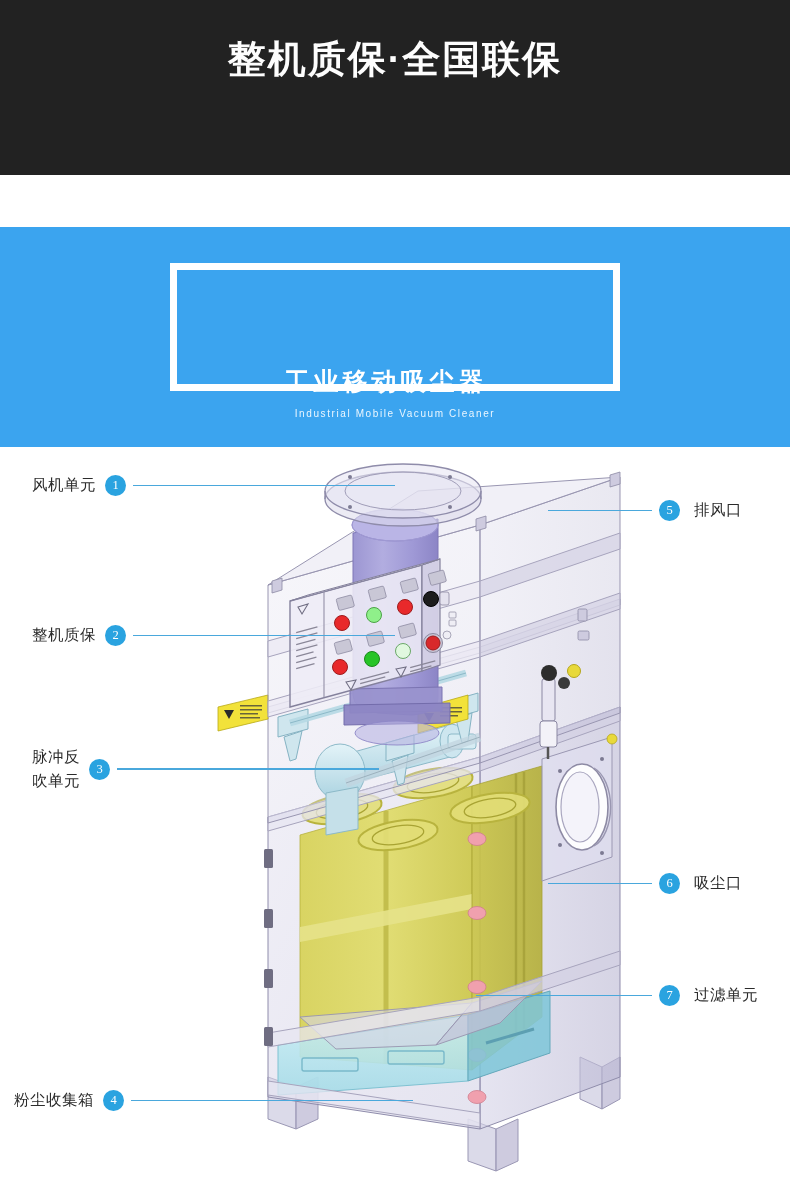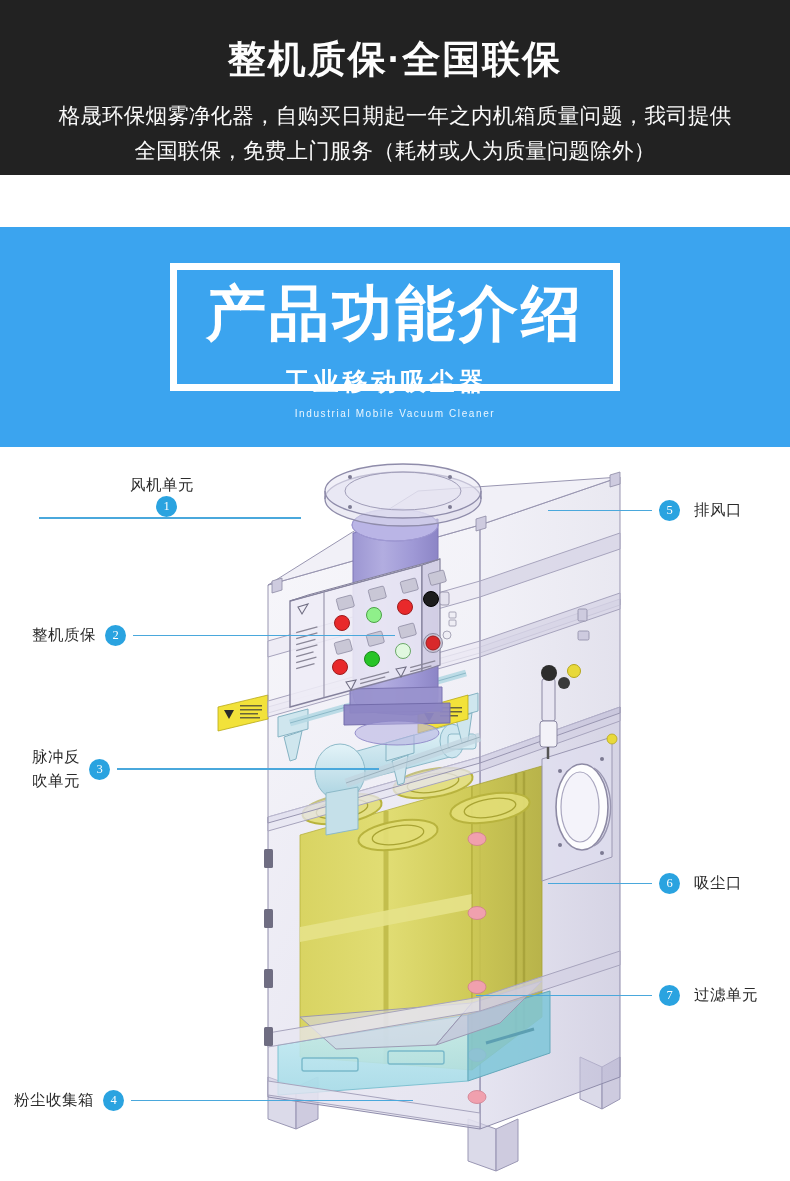--- a/index.html
+++ b/index.html
@@ -86,31 +86,26 @@
   .machine { position:absolute; left:150px; top:10px; width:520px; height:720px; }
   .machine svg { display:block; }
 </style>
 </head>
 <body>
 
 <div id="page">
 
   <div class="warranty-banner">
     <div class="warranty-title">整机质保·全国联保</div>
-    <div class="warranty-desc">
-      <div>格晟环保烟雾净化器，自购买日期起一年之内机箱质量问题，我司提供</div>
-      <div>全国联保，免费上门服务（耗材或人为质量问题除外）</div>
-    </div>
   </div>
 
   <div class="intro-banner">
     <div class="intro-frame"></div>
     <div class="frame-stub left"></div>
     <div class="frame-stub right"></div>
-    <div class="intro-title">产品功能介绍</div>
     <div class="intro-subtitle">工业移动吸尘器</div>
     <div class="intro-subtitle-en">Industrial Mobile Vacuum Cleaner</div>
   </div>
 
   <div class="diagram">
 
     <div class="machine">
       <svg width="520" height="720" viewBox="0 0 520 720" xmlns="http://www.w3.org/2000/svg">
         <defs>
           <linearGradient id="glass" x1="0" y1="0" x2="1" y2="1">
@@ -396,21 +391,21 @@
         </g>
 
         <g fill="#cecbdf" stroke="#8d8aa4" stroke-width="0.8">
           <rect x="428" y="152" width="9" height="12" rx="1.5"></rect>
           <rect x="428" y="174" width="11" height="9" rx="1.5"></rect>
           <circle cx="462" cy="282" r="5" fill="#e8d93a" stroke="#b5a61e"></circle>
         </g>
       </svg>
     </div>
 
-    <div class="callout left" style="left:32px; top:28px;flex-direction:column;">
+    <div class="callout left" style="left:32px; top:28px;">
       <span class="cl-text">风机单元</span>
       <span class="badge">1</span>
       <span class="leader" style="width:262px;"></span>
     </div>
 
     <div class="callout left" style="left:32px; top:178px;">
       <span class="cl-text">整机质保</span>
       <span class="badge">2</span>
       <span class="leader" style="width:262px;"></span>
     </div>

